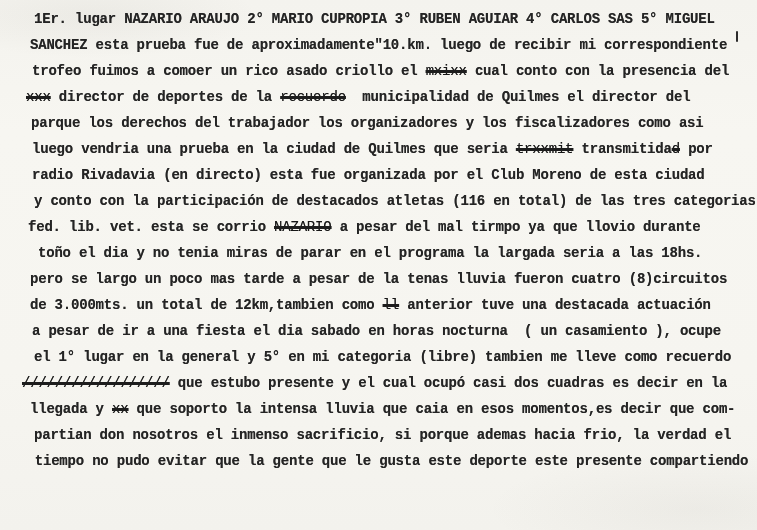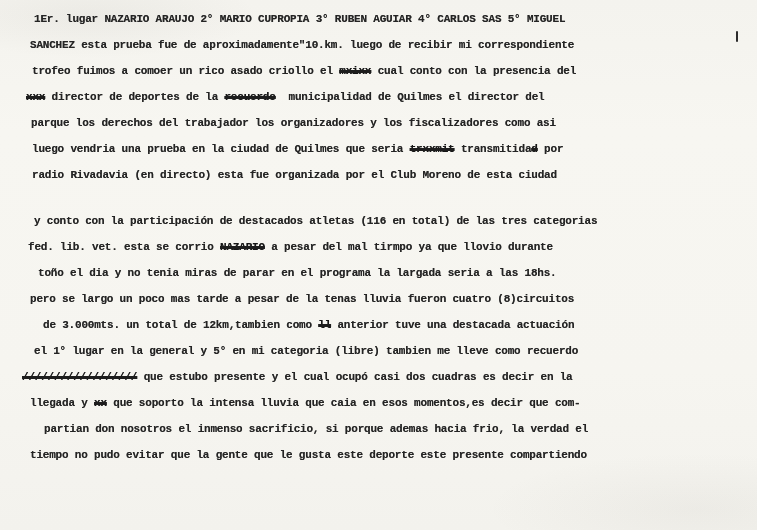--- a/index.html
+++ b/index.html
@@ -9,28 +9,28 @@
     background:linear-gradient(180deg,#f4f3ee 0%,#f7f6f1 25%,#f6f5f0 70%,#f3f2ed 100%);
     overflow:hidden;
     font-family:"Liberation Mono","DejaVu Sans Mono",monospace;
   }
   .textblock{
     position:absolute;left:30px;top:6px;right:4px;
   }
   .line{
     white-space:pre;
     line-height:26px;
-    font-size:11px;
+    font-size:14px;
     font-weight:700;
     color:#242424;
     letter-spacing:-0.2px;
     text-shadow:0 0 0.5px rgba(20,20,20,0.55);
   }
   .seg-x{
-    font-weight:700;
+    font-weight:400;
     text-decoration:line-through;
     text-decoration-thickness:3px;
     text-decoration-color:#1d1d1d;
     color:#161616;
     text-align:right;
   }
   .edge-mark{
     position:absolute;
     left:736px;top:31px;
     width:2px;height:11px;
@@ -52,26 +52,27 @@
 <div class="page">
   <div class="smudge"></div>
   <div class="textblock">
       <div class="line" style="margin-left: 4px;"><span class="seg-n">1Er. lugar NAZARIO ARAUJO 2° MARIO CUPROPIA 3° RUBEN AGUIAR 4° CARLOS SAS 5° MIGUEL</span></div>
       <div class="line" style="margin-left: 0px;"><span class="seg-n">SANCHEZ esta prueba fue de aproximadamente″10.km. luego de recibir mi correspondiente</span></div>
       <div class="line" style="margin-left: 2px;"><span class="seg-n">trofeo fuimos a comoer un rico asado criollo el </span><span class="seg-x">mxixx</span><span class="seg-n"> cual conto con la presencia del</span></div>
       <div class="line" style="margin-left: -4px;"><span class="seg-x">xxx</span><span class="seg-n"> director de deportes de la </span><span class="seg-x">recuerdo</span><span class="seg-n">  municipalidad de Quilmes el director del</span></div>
       <div class="line" style="margin-left: 1px;"><span class="seg-n">parque los derechos del trabajador los organizadores y los fiscalizadores como asi</span></div>
       <div class="line" style="margin-left: 2px;"><span class="seg-n">luego vendria una prueba en la ciudad de Quilmes que seria </span><span class="seg-x">trxxmit</span><span class="seg-n"> transmitida</span><span class="seg-x">d</span><span class="seg-n"> por</span></div>
       <div class="line" style="margin-left: 2px;"><span class="seg-n">radio Rivadavia (en directo) esta fue organizada por el Club Moreno de esta ciudad</span></div>
-      <div class="line" style="margin-left: 4px; margin-top: 20px;"><span class="seg-n">y conto con la participación de destacados atletas (116 en total) de las tres categorias</span></div>
+      <div class="line" style="margin-left: 4px;"><span class="seg-n">y conto con la participación de destacados atletas (116 en total) de las tres categorias</span></div>
       <div class="line" style="margin-left: -2px;"><span class="seg-n">fed. lib. vet. esta se corrio </span><span class="seg-x">NAZARIO</span><span class="seg-n"> a pesar del mal tirmpo ya que llovio durante</span></div>
       <div class="line" style="margin-left: 8px;"><span class="seg-n">toño el dia y no tenia miras de parar en el programa la largada seria a las 18hs.</span></div>
       <div class="line" style="margin-left: 0px;"><span class="seg-n">pero se largo un poco mas tarde a pesar de la tenas lluvia fueron cuatro (8)circuitos</span></div>
-      <div class="line" style="margin-left: 13px;"><span class="seg-n">de 3.000mts. un total de 12km,tambien como </span><span class="seg-x">ll</span><span class="seg-n"> anterior tuve una destacada actuación</span></div>
+      <div class="line" style="margin-left: 0px;"><span class="seg-n">de 3.000mts. un total de 12km,tambien como </span><span class="seg-x">ll</span><span class="seg-n"> anterior tuve una destacada actuación</span></div>
+      <div class="line" style="margin-left: 2px;"><span class="seg-n">a pesar de ir a una fiesta el dia sabado en horas nocturna  ( un casamiento ), ocupe</span></div>
       <div class="line" style="margin-left: 4px;"><span class="seg-n">el 1° lugar en la general y 5° en mi categoria (libre) tambien me lleve como recuerdo</span></div>
       <div class="line" style="margin-left: -8px;"><span class="seg-x">//////////////////</span><span class="seg-n"> que estubo presente y el cual ocupó casi dos cuadras es decir en la</span></div>
       <div class="line" style="margin-left: 0px;"><span class="seg-n">llegada y </span><span class="seg-x">xx</span><span class="seg-n"> que soporto la intensa lluvia que caia en esos momentos,es decir que com-</span></div>
-      <div class="line" style="margin-left: 14px;"><span class="seg-n">partian don nosotros el inmenso sacrificio, si porque ademas hacia frio, la verdad el</span></div>
-      <div class="line" style="margin-left: 0px;"><span class="seg-n">tiempo no pudo evitar que la gente que le gusta este deporte este presente compartiendo</span></div>
+      <div class="line" style="margin-left: 4px;"><span class="seg-n">partian don nosotros el inmenso sacrificio, si porque ademas hacia frio, la verdad el</span></div>
+      <div class="line" style="margin-left: 0px; text-align: center;"><span class="seg-n">tiempo no pudo evitar que la gente que le gusta este deporte este presente compartiendo</span></div>
       <div class="line" style="margin-left: 2px;"></div>
     </div>
   <div class="edge-mark"></div>
 </div>
 
 </body></html>

